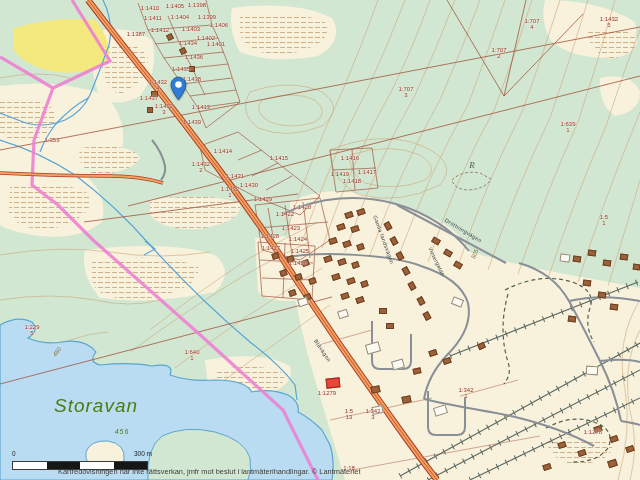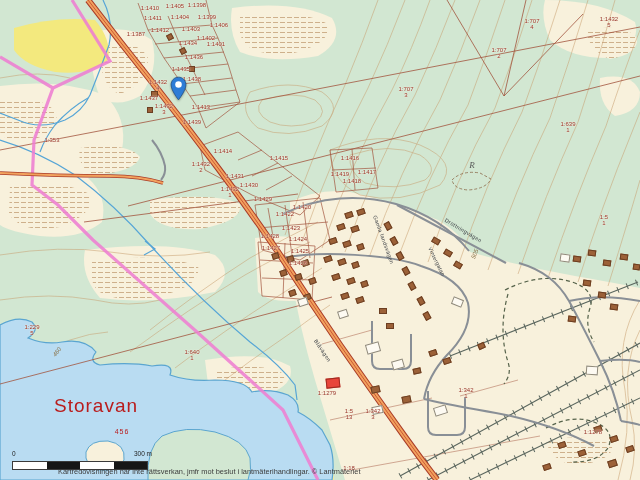--- a/index.html
+++ b/index.html
@@ -5,21 +5,21 @@
   html,body{margin:0;padding:0;background:#fff;}
   #map{position:relative;width:640px;height:480px;overflow:hidden;
        background:#d2e7d2;font-family:"Liberation Sans",sans-serif;}
   #vec{position:absolute;left:0;top:0;}
   #buildings,#labels{position:absolute;left:0;top:0;width:640px;height:480px;pointer-events:none;}
   .lbl{position:absolute;white-space:nowrap;transform:translate(-50%,-50%);line-height:1.05;}
   .parcel{font-size:6px;color:#9b3528;text-align:center;
           text-shadow:0 0 1px #f6f2e4,0 0 2px #f6f2e4;}
   .parcel div{font-size:6px;}
   .street{font-size:5.4px;color:#3d4146;letter-spacing:.4px;}
-  .water-name{color:#b91c1c;letter-spacing:1px;}
+  .water-name{font-style:italic;color:#4d7c0f;letter-spacing:1px;}
   .contour-lbl{font-style:italic;color:#8a7248;font-size:6px;}
   .monument{font-family:"Liberation Serif",serif;font-style:italic;color:#5a5a5a;font-size:9px;}
   .house,.shed,.public{position:absolute;}
   .house{background:#9c6138;border:.5px solid #6c3f22;}
   .shed{background:#fdfaf2;border:.6px solid #908a7a;}
   .public{background:#e8463a;border:.5px solid #a02a20;}
   #pin{position:absolute;width:17px;height:25px;filter:drop-shadow(0 1px 1px rgba(0,0,0,.35));}
   #scalebar{position:absolute;left:10px;top:449px;width:142px;height:24px;}
   #sb-zero{position:absolute;left:2px;top:1px;font-size:6.5px;color:#222;}
   #sb-dist{position:absolute;right:0;top:1px;font-size:6.5px;color:#222;}

